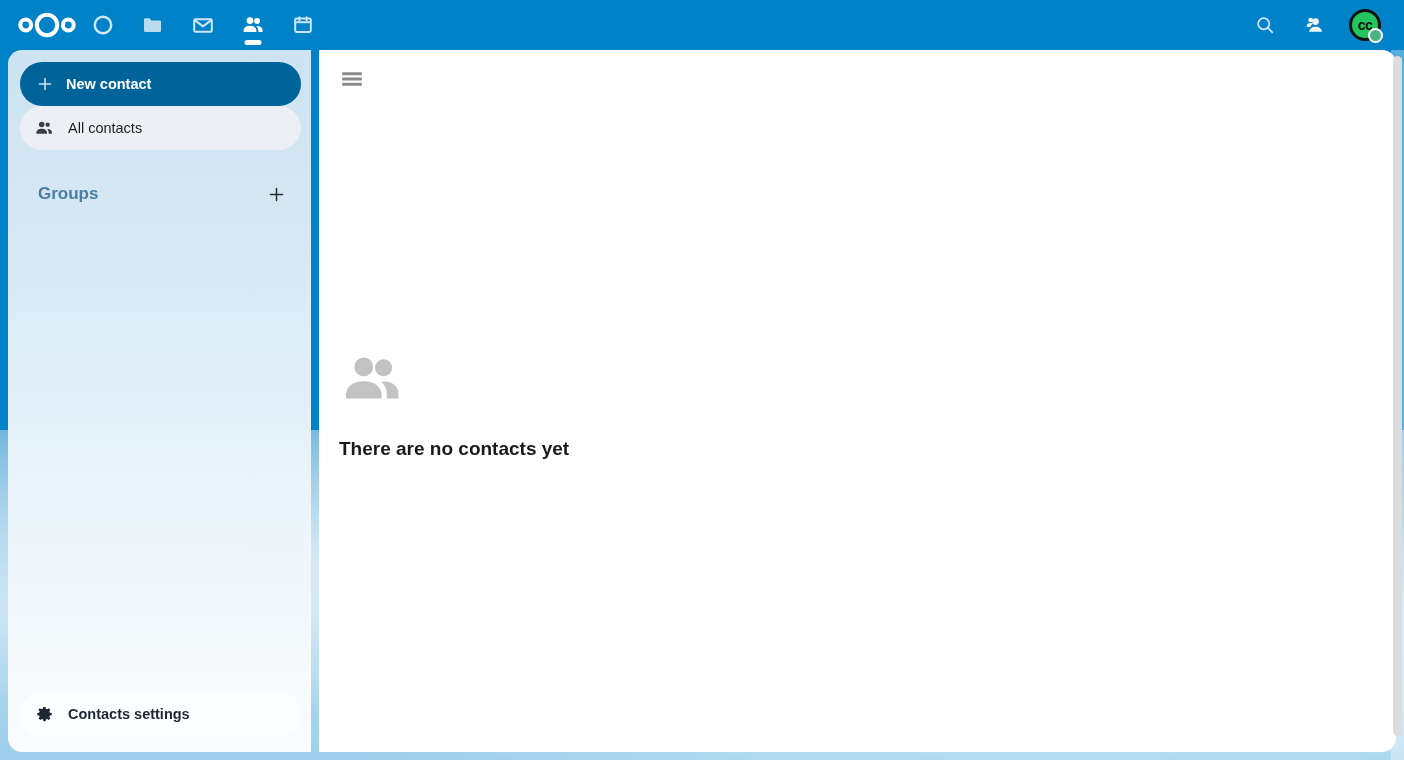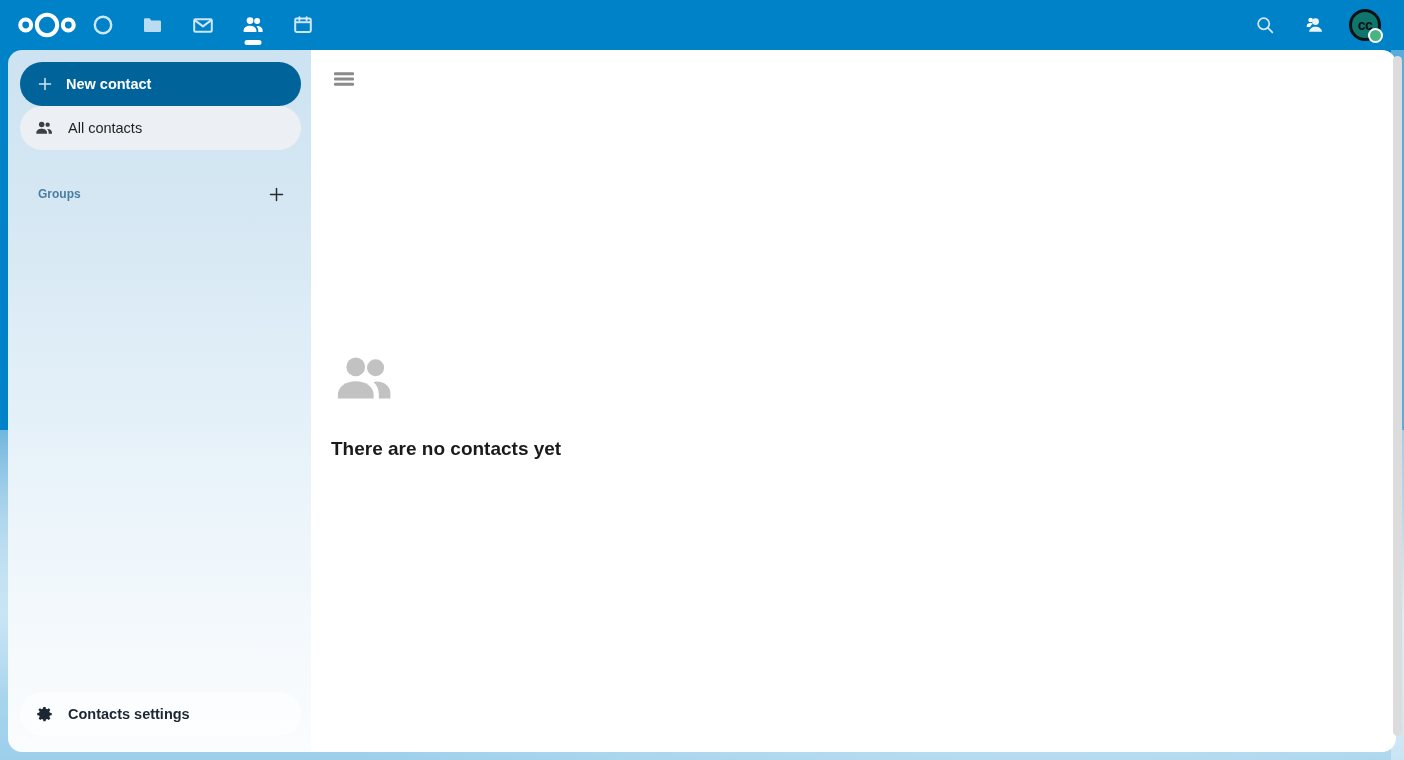--- a/index.html
+++ b/index.html
@@ -84,21 +84,21 @@
   #avatar-wrap {
     width: 50px; height: 50px;
     margin-right: 14px;
     display: flex; align-items: center; justify-content: center;
     position: relative;
     cursor: pointer;
   }
   #avatar {
     width: 32px; height: 32px;
     border-radius: 50%;
-    background: #0f766e;
+    background: #22c55e;
     border: 3px solid #111111;
     display: flex; align-items: center; justify-content: center;
     font-size: 14px;
     font-weight: bold;
     color: #111111;
     letter-spacing: -0.5px;
     font-family: "Liberation Sans", sans-serif;
   }
   #avatar-status {
     position: absolute;
@@ -109,20 +109,21 @@
     border: 2px solid #ffffff;
   }
 
   
   #app-content-wrapper {
     position: absolute;
     left: 8px; top: 50px;
     width: 1388px; height: 702px;
     display: flex;
     z-index: 20;
+    gap: 8px;
   }
 
   
   #app-navigation {
     width: 303px;
     height: 702px;
     flex: 0 0 303px;
     background:
       linear-gradient(to bottom,
         #cde3f1 0%,
@@ -194,21 +195,21 @@
 
   
   #groups-caption {
     margin: 26px 10px 0 12px;
     height: 36px;
     display: flex;
     align-items: center;
     padding: 0 8px 0 18px;
   }
   #groups-caption .caption-text {
-    font-size: 12px;
+    font-size: 17px;
     font-weight: bold;
     color: #4b7ea3;
     flex: 1 1 auto;
   }
   #groups-add-btn {
     width: 34px; height: 34px;
     display: flex; align-items: center; justify-content: center;
     border-radius: 50%;
     cursor: pointer;
   }

